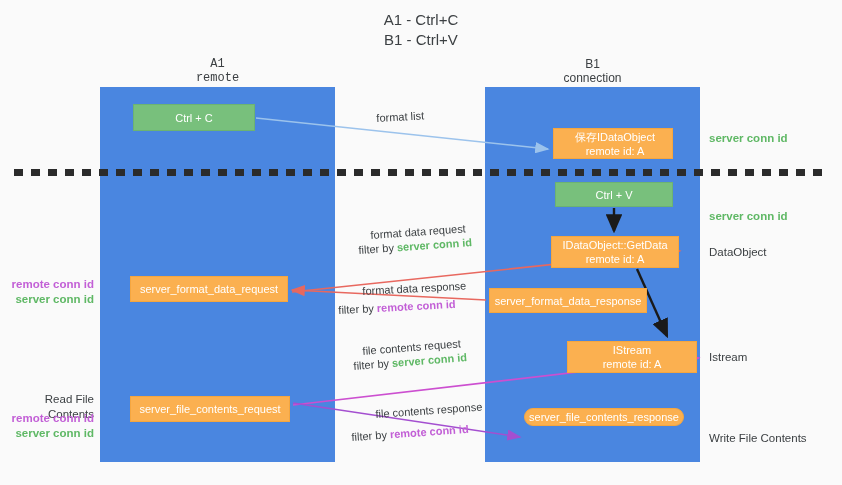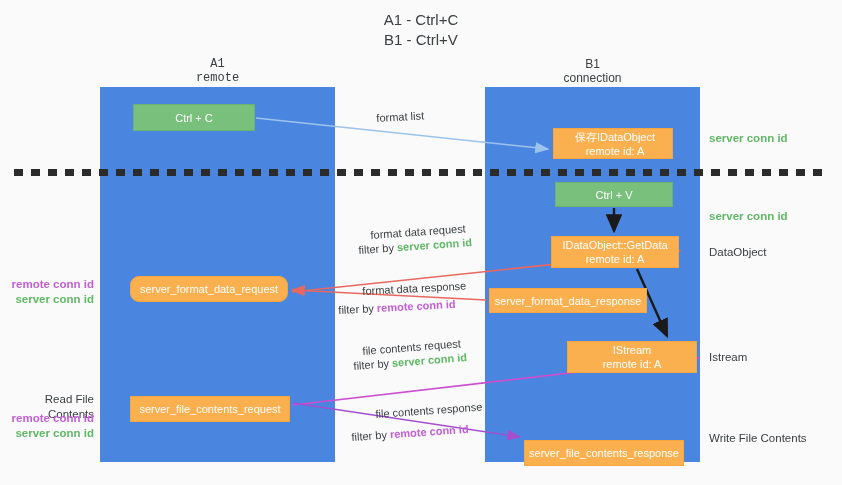--- a/index.html
+++ b/index.html
@@ -63,25 +63,25 @@
     white-space: pre-line;
     padding: 2px 4px;
   }
   .node.green  { background: #78c07c; border: 1px solid #6cb372; }
   .node.orange { background: #fbb050; border: 1px solid #f5a63f; }
 
   #n-ctrlc  { left: 133px; top: 104px; width: 122px; height: 27px; }
   #n-save   { left: 553px; top: 128px; width: 120px; height: 31px; padding-left: 8px; }
   #n-ctrlv  { left: 555px; top: 182px; width: 118px; height: 25px; }
   #n-getdata{ left: 551px; top: 236px; width: 128px; height: 32px; }
-  #n-sfdreq { left: 130px; top: 276px; width: 158px; height: 26px; border-radius: 9px; }
+  #n-sfdreq { left: 130px; top: 276px; width: 158px; height: 26px; }
   #n-sfdres { left: 489px; top: 288px; width: 158px; height: 25px; }
   #n-istream{ left: 567px; top: 341px; width: 130px; height: 32px; }
   #n-sfcreq { left: 130px; top: 396px; width: 160px; height: 26px; }
-  #n-sfcres { left: 524px; top: 440px; width: 160px; height: 26px; }
+  #n-sfcres { left: 524px; top: 408px; width: 160px; height: 18px; border-radius: 12px; }
 
   
   .side-label {
     font-size: 11.5px;
     line-height: 14.5px;
     font-weight: bold;
   }
   .side-label.plain { font-weight: normal; color: #3c4043; }
   .clr-server { color: #5fb865; }
   .clr-remote { color: #c25fd6; }

